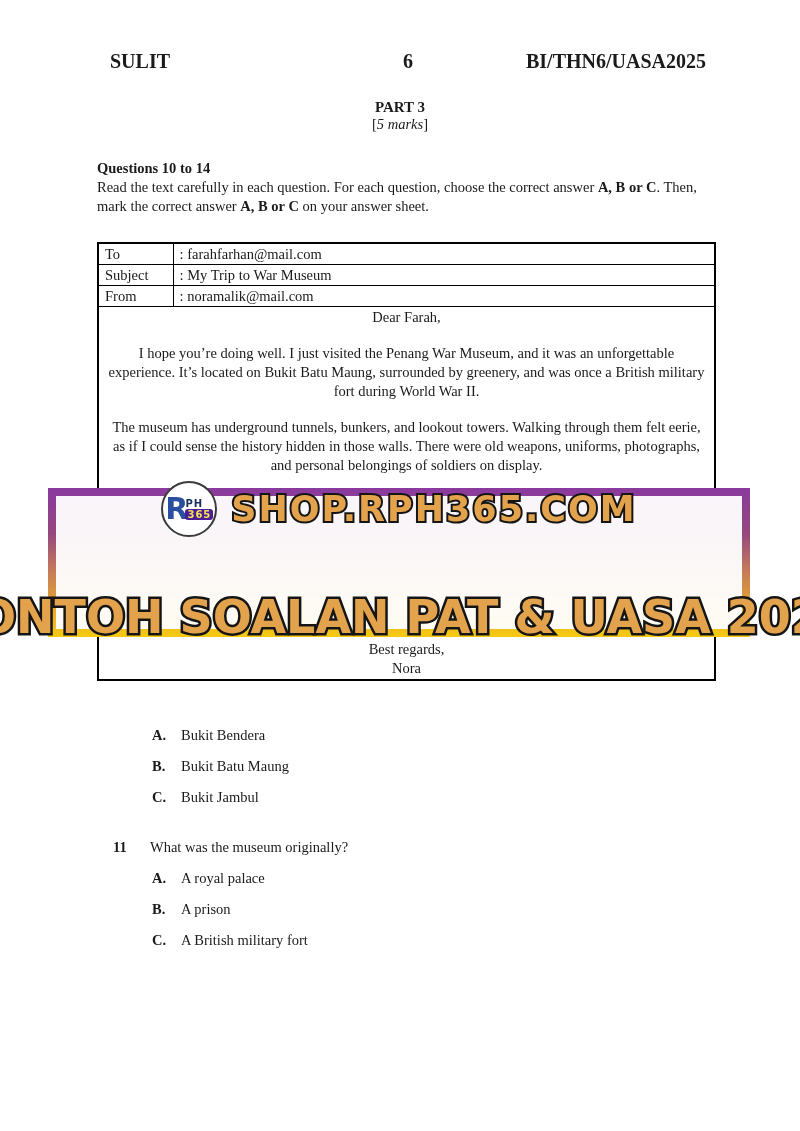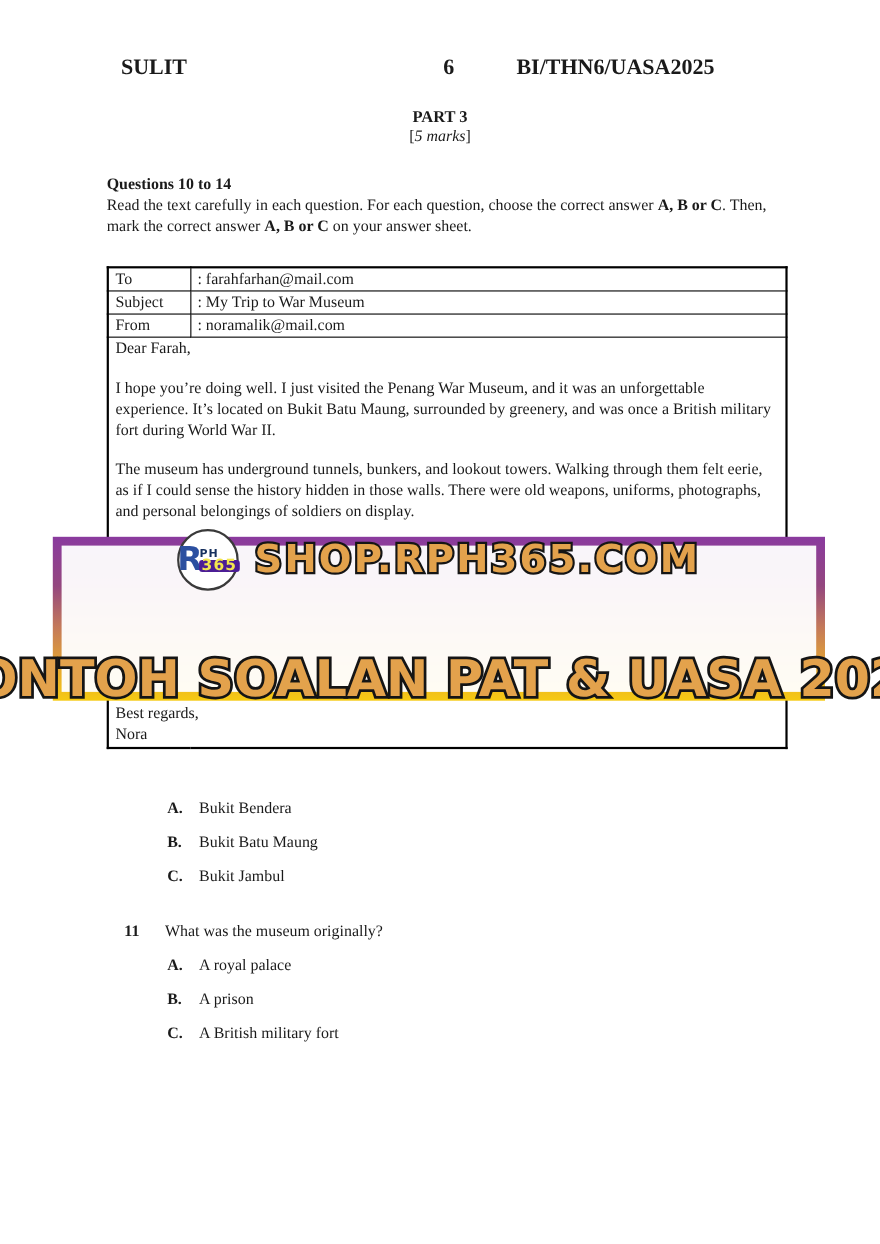--- a/index.html
+++ b/index.html
@@ -16,21 +16,21 @@
   
   .page-header {
     padding: 50px 94px 0 110px;
     display: grid;
     grid-template-columns: 1fr auto 1fr;
     font-weight: bold;
     font-size: 20px;
   }
   .page-header .hl { text-align: left; }
   .page-header .hc { text-align: center; }
-  .page-header .hr { text-align: center; }
+  .page-header .hr { text-align: right; }
 
   
   .part-title {
     margin-top: 26px;
     text-align: center;
     font-weight: bold;
     font-size: 15px;
     line-height: 16px;
   }
   .marks-line {
@@ -57,21 +57,21 @@
   }
   table.email-table td {
     border: 1px solid #000;
     padding: 1px 6px;
     line-height: 18px;
     vertical-align: top;
   }
   td.lbl { width: 75px; }
 
   td.letter-cell { padding: 2px 8px 4px 8px; }
-  .letter-cell p { line-height: 19px; margin: 0 0 17px 0; }
+  .letter-cell p { line-height: 19px; margin: 0 0 17px 0; text-align: center; }
   .letter-cell p.clipped {
     white-space: nowrap;
     overflow: hidden;
     margin: 0;
   }
   .hidden-gap { height: 129px; }
   .letter-cell p.closing, .letter-cell p.signature { margin: 0; }
 
   
   .wm-banner {
@@ -108,21 +108,21 @@
     font-weight: bold;
     font-size: 30px;
     line-height: 1;
   }
   .logo-side { display: flex; flex-direction: column; margin-left: -3px; }
   .logo-ph {
     font-size: 10px; font-weight: bold; color: #17305e; line-height: 10px;
     letter-spacing: 1px;
   }
   .logo-365 {
-    font-size: 14px; font-weight: bold; color: #f3e64e;
+    font-size: 10px; font-weight: bold; color: #f3e64e;
     background: #4c1d95; border-radius: 3px;
     padding: 0 2px; line-height: 11px; letter-spacing: 1px;
   }
   .outline-text {
     font-family: "DejaVu Sans", sans-serif;
     font-weight: bold;
     color: #e3a24c;
     paint-order: stroke fill;
     white-space: nowrap;
   }

